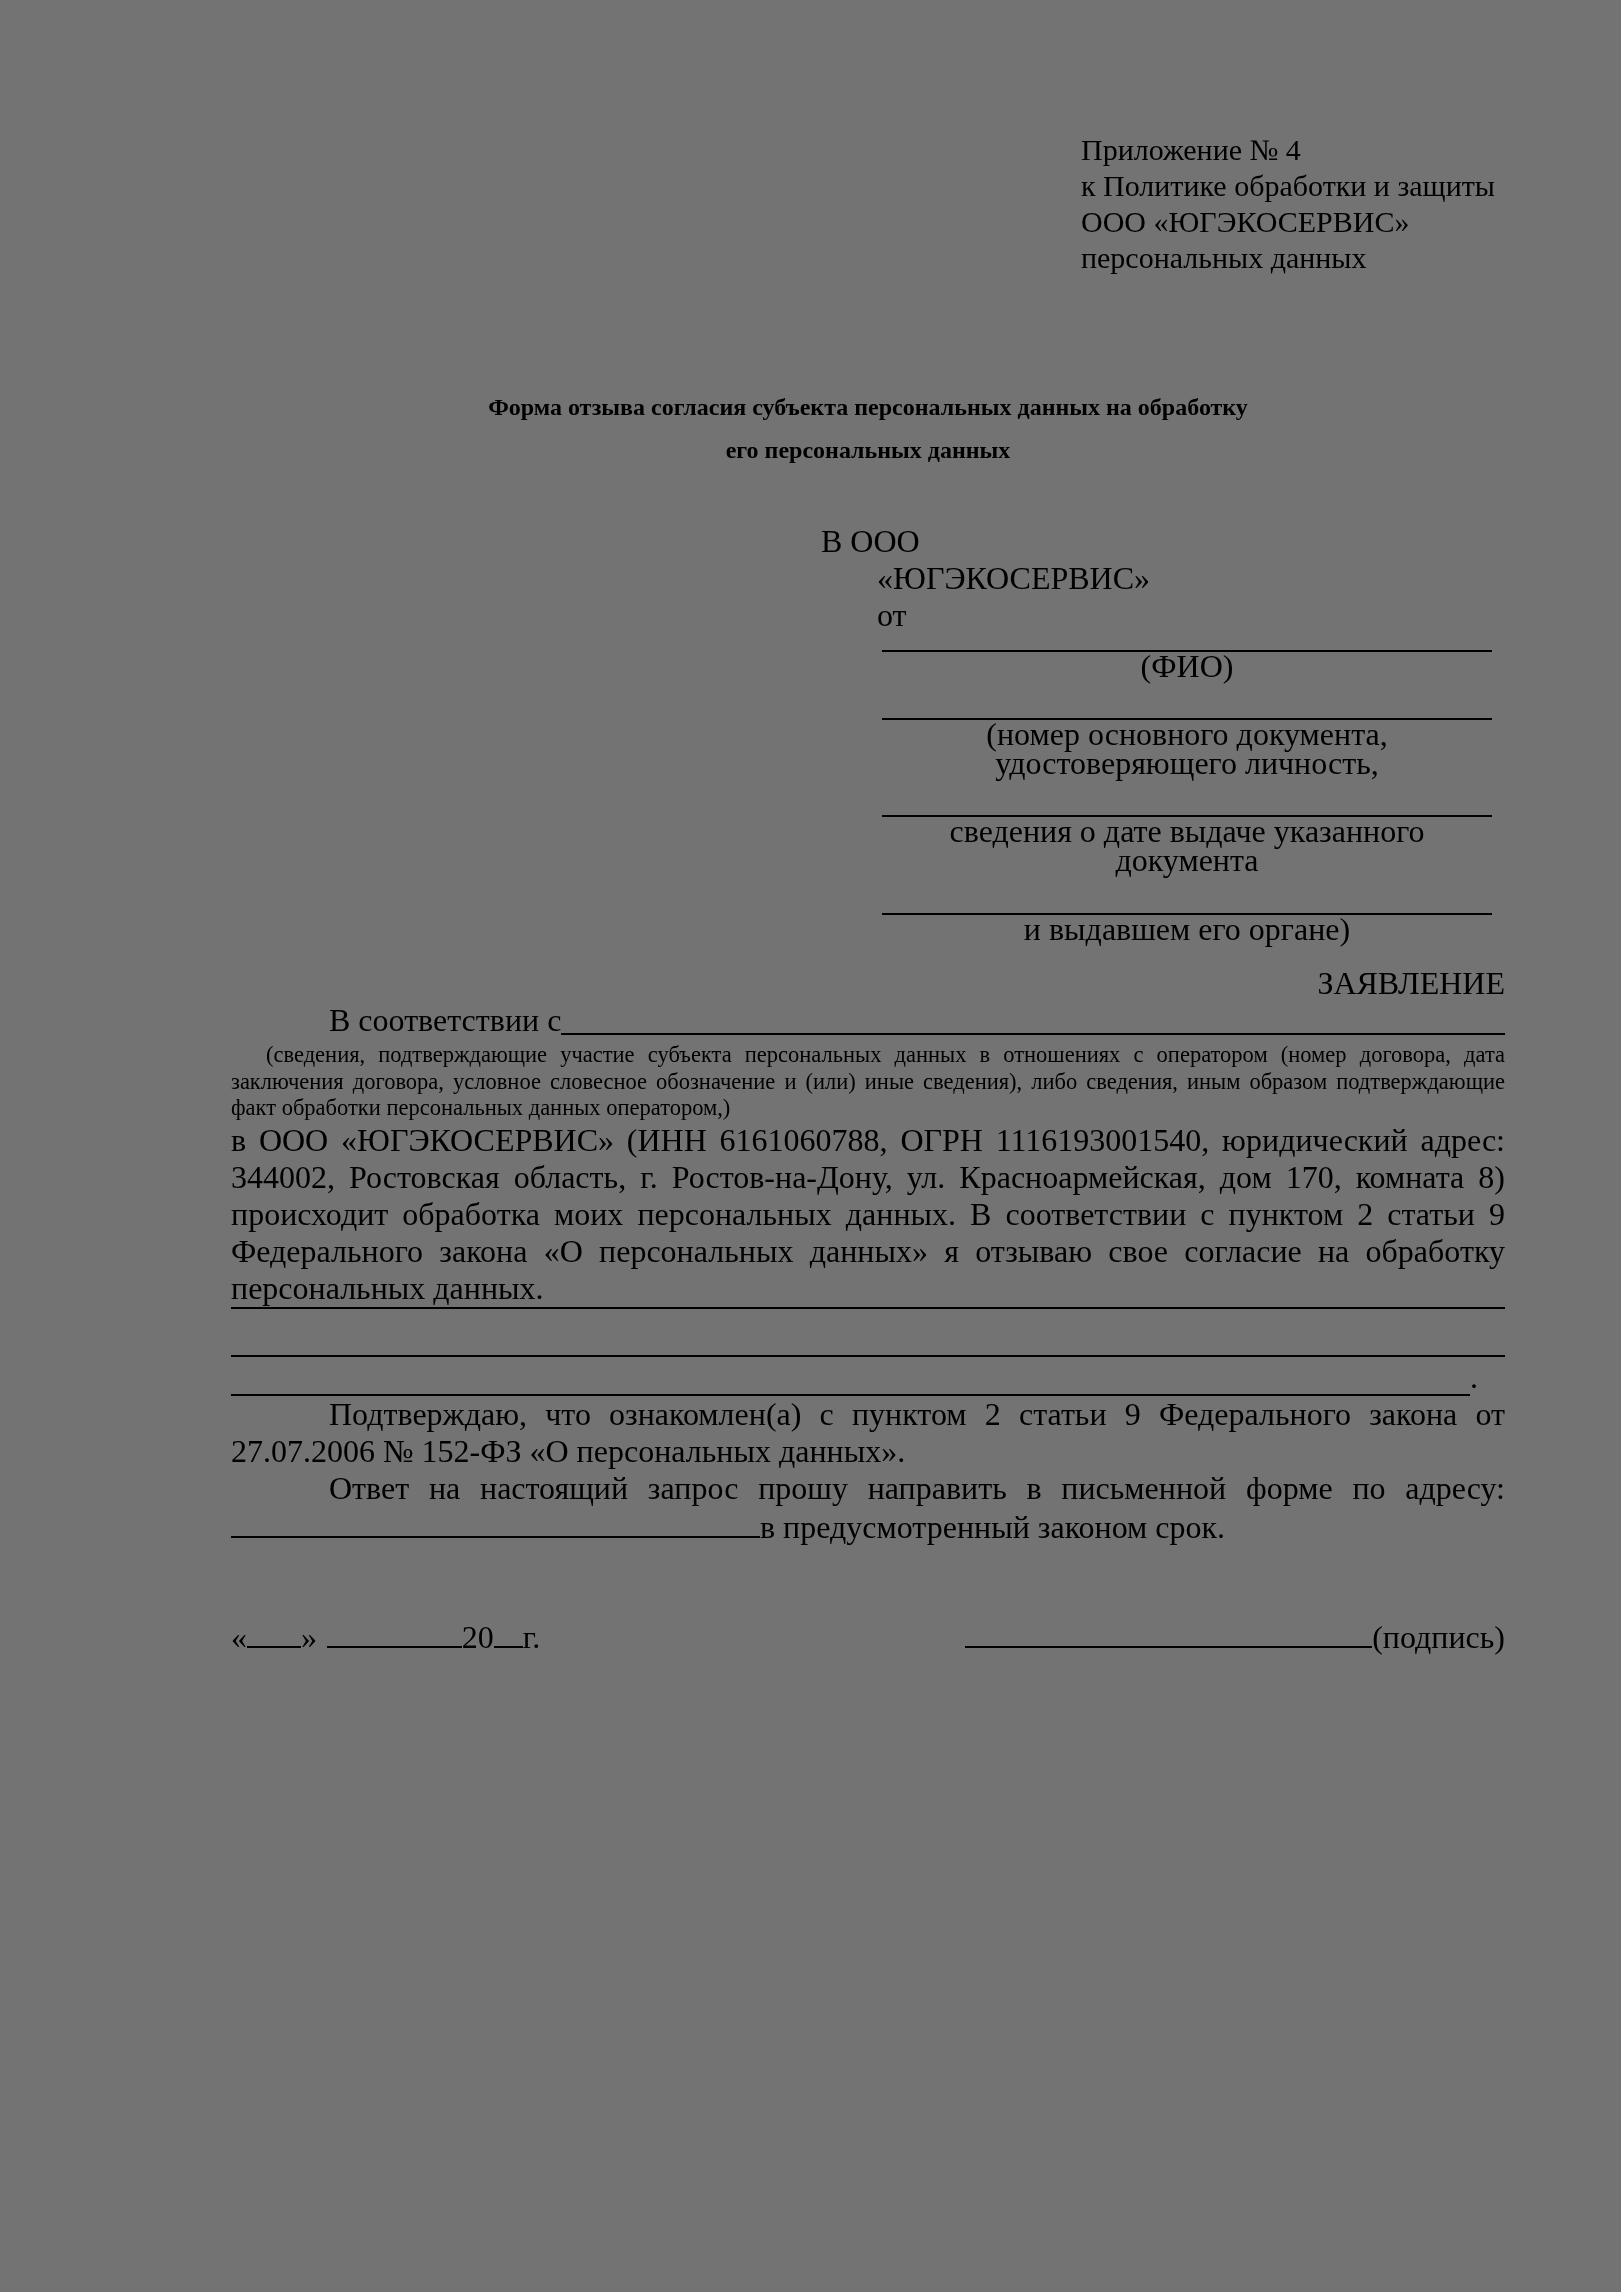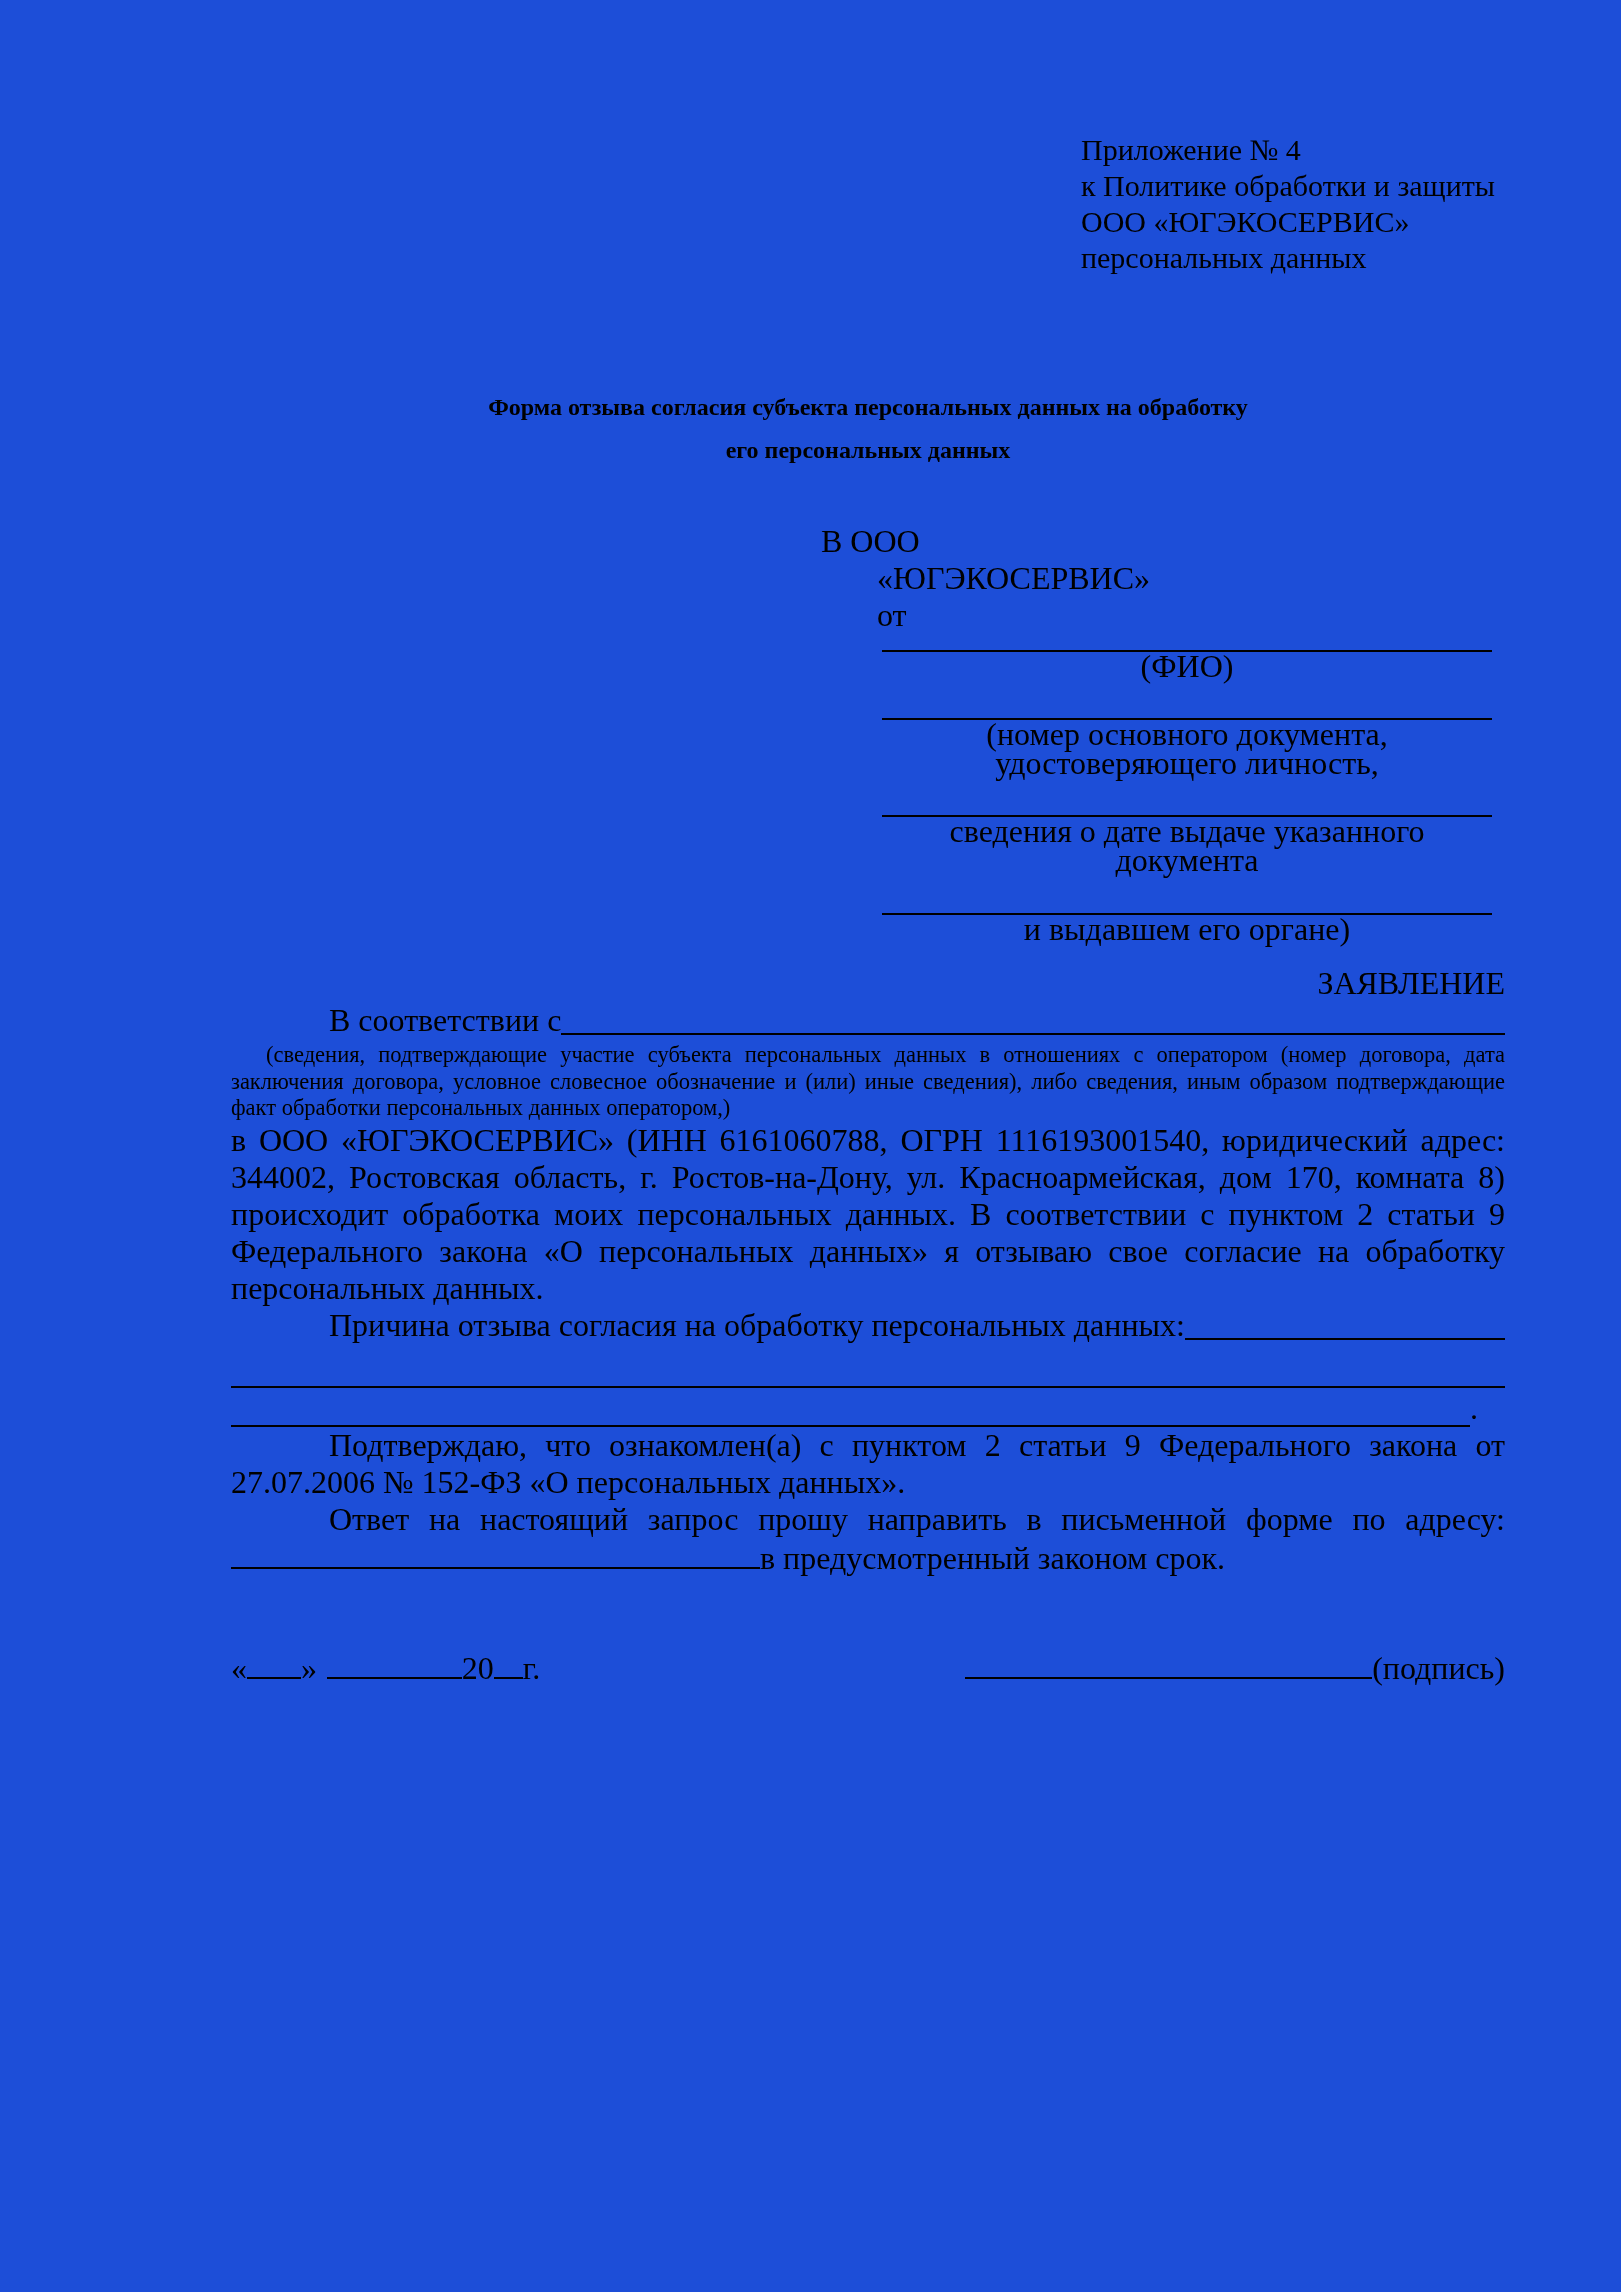--- a/index.html
+++ b/index.html
@@ -1,21 +1,21 @@
 <!DOCTYPE html>
 <html><head>
 <meta charset="utf-8">
 <style>
   html, body { margin:0; padding:0; background:#ffffff; }
   .page {
     position: relative;
     width: 1621px;
     height: 2293px;
     box-sizing: border-box;
-    background: #1d4ed8;
+    background: #737373;
     color: #000000;
     font-family: "Liberation Serif", "DejaVu Serif", serif;
     font-size: 32px;
     line-height: 37px;
     padding: 132px 116px 0 231px;
     overflow: hidden;
   }
 
   
   .annex { margin-left: 850px; font-size: 30px; line-height: 36px; }
@@ -106,21 +106,20 @@
   <div class="row">
     <span class="lead indent100">В соответствии с</span>
     <span class="fill"></span>
   </div>
 
   <div class="fine-print">(сведения, подтверждающие участие субъекта персональных данных в отношениях с оператором (номер договора, дата заключения договора, условное словесное обозначение и (или) иные сведения), либо сведения, иным образом подтверждающие факт обработки персональных данных оператором,)</div>
 
   <div class="par">в ООО «ЮГЭКОСЕРВИС» (ИНН 6161060788, ОГРН 1116193001540, юридический адрес: 344002, Ростовская область, г. Ростов-на-Дону, ул. Красноармейская, дом 170, комната 8) происходит обработка моих персональных данных. В соответствии с пунктом 2 статьи 9 Федерального закона «О персональных данных» я отзываю свое согласие на обработку персональных данных.</div>
 
   <div class="row">
-    <span class="lead indent100">Причина отзыва согласия на обработку персональных данных:</span>
     <span class="fill"></span>
   </div>
 
   <div class="blank-uline blank-first"></div>
   <div class="blank-second-row">
     <span class="blank-second"></span>
     <span>.</span>
   </div>
 
   <div class="par first-indent">Подтверждаю, что ознакомлен(а) с пунктом 2 статьи 9 Федерального закона от 27.07.2006 № 152-ФЗ «О персональных данных».</div>

